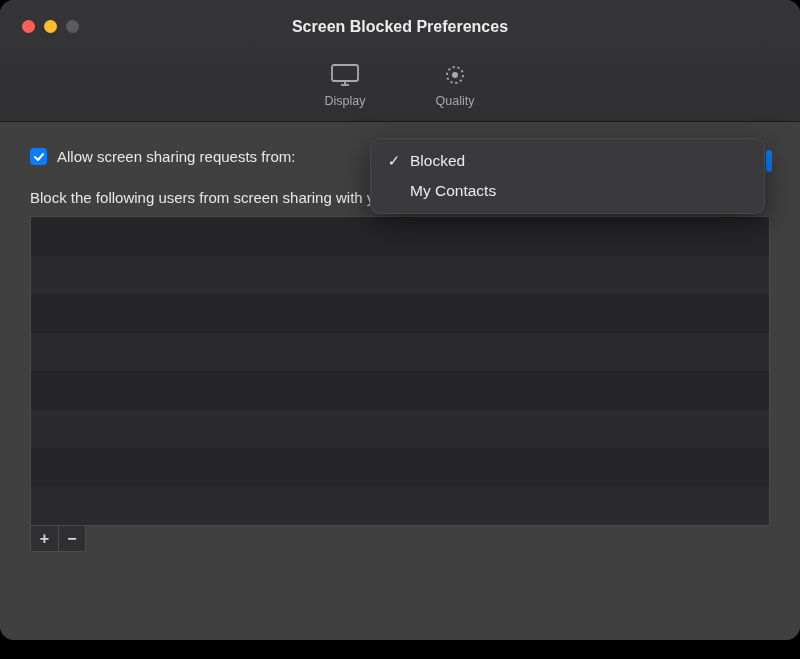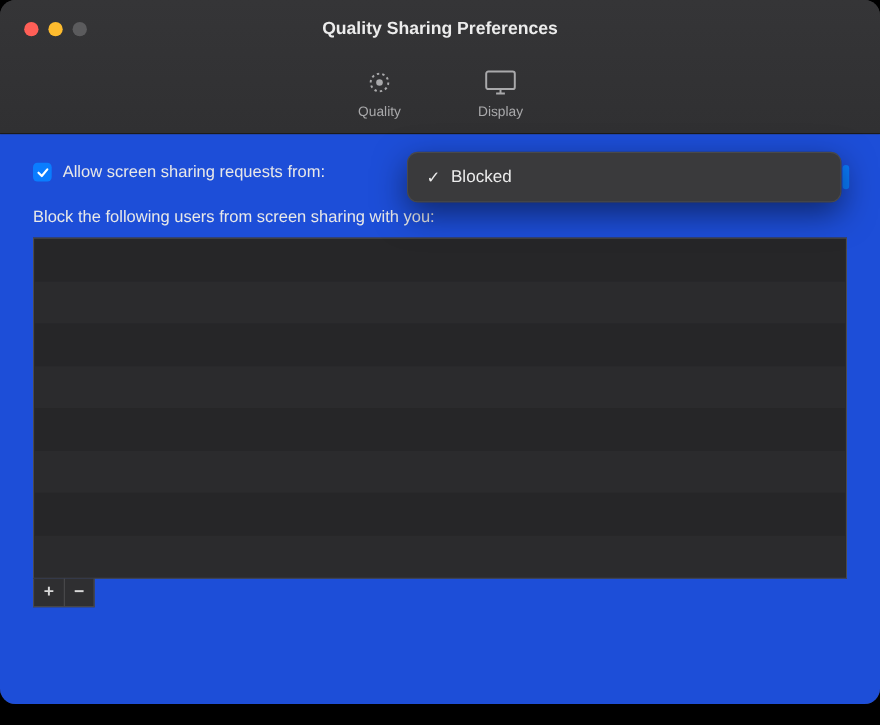--- a/index.html
+++ b/index.html
@@ -10,21 +10,21 @@
   .tl { width: 13px; height: 13px; border-radius: 50%; }
   .tl.close { background: #ff5f57; }
   .tl.min   { background: #febc2e; }
   .tl.max   { background: #5b5b5d; }
   .title { position: absolute; top: 18px; left: 0; right: 0; text-align: center; font-weight: 600; font-size: 16px; color: #ececec; }
   .toolbar { position: absolute; top: 54px; left: 0; right: 0; display: flex; justify-content: center; gap: 0; }
   .tab { display: flex; flex-direction: column; align-items: center; justify-content: flex-start; width: 110px; padding: 6px 0 8px 0; border-radius: 8px; font-size: 12.5px; color: #a9a9ab; cursor: default; }
   .tab .icon-wrap { height: 30px; display: flex; align-items: center; justify-content: center; margin-bottom: 4px; }
   .tab.active { background: rgba(255,255,255,0.07); color: #2f9dff; }
   .tab.active svg { stroke: #2f9dff; fill: #2f9dff; }
-  .content { position: absolute; top: 122px; left: 0; right: 0; bottom: 0; background: #1d4ed8; padding: 26px 30px 40px 30px; }
+  .content { position: absolute; top: 122px; left: 0; right: 0; bottom: 0; background: #404040; padding: 26px 30px 40px 30px; }
   .row-allow { display: flex; align-items: center; gap: 10px; font-size: 15px; margin-bottom: 24px; }
   .checkbox { width: 17px; height: 17px; border-radius: 4px; background: #0a7dff; display: flex; align-items: center; justify-content: center; flex: none; }
   .checkbox svg { width: 12px; height: 12px; }
   .select-edge { position: absolute; top: 150px; right: 28px; width: 6px; height: 22px; background: #0a7dff; border-radius: 3px; }
   .label-block { font-size: 15px; color: #e8e8e8; margin-bottom: 10px; }
   .block-table { width: 100%; height: 310px; border: 1px solid #4b4b4d; background: #262628; }
   .block-table .row { height: 38.5px; }
   .block-table .row:nth-child(even) { background: #2b2b2d; }
   .table-controls { display: flex; border: 1px solid #4b4b4d; border-top: none; width: fit-content; height: 26px; background: #2f2f31; }
   .tc-btn { width: 27px; display: flex; align-items: center; justify-content: center; font-size: 16px; font-weight: 600; color: #d8d8d8; line-height: 1; }
@@ -38,41 +38,41 @@
 <body>
 
 <div class="window">
 
   <div class="titlebar">
     <div class="traffic-lights">
       <div class="tl close"></div>
       <div class="tl min"></div>
       <div class="tl max"></div>
     </div>
-    <div class="title">Quality Sharing Preferences</div>
+    <div class="title">Screen Blocked Preferences</div>
 
     <div class="toolbar">
-      <div class="tab">
-        <div class="icon-wrap">
-          <svg width="28" height="28" viewBox="0 0 28 28" fill="none" stroke="#a9a9ab" stroke-width="1.8">
-            <circle cx="14" cy="14" r="8" stroke-dasharray="2.2 2.8"></circle>
-            <circle cx="14" cy="14" r="3" fill="#a9a9ab" stroke="none"></circle>
-          </svg>
-        </div>
-        <span>Quality</span>
-      </div>
       <div class="tab">
         <div class="icon-wrap">
           <svg width="30" height="24" viewBox="0 0 30 24" fill="none" stroke="#a9a9ab" stroke-width="1.8">
             <rect x="2" y="2" width="26" height="16" rx="2"></rect>
             <line x1="11" y1="22" x2="19" y2="22"></line>
             <line x1="15" y1="18" x2="15" y2="22"></line>
           </svg>
         </div>
         <span>Display</span>
+      </div>
+      <div class="tab">
+        <div class="icon-wrap">
+          <svg width="28" height="28" viewBox="0 0 28 28" fill="none" stroke="#a9a9ab" stroke-width="1.8">
+            <circle cx="14" cy="14" r="8" stroke-dasharray="2.2 2.8"></circle>
+            <circle cx="14" cy="14" r="3" fill="#a9a9ab" stroke="none"></circle>
+          </svg>
+        </div>
+        <span>Quality</span>
       </div>
     </div>
   </div>
 
   <div class="content">
     <div class="row-allow">
       <div class="checkbox">
         <svg viewBox="0 0 12 12">
             <path d="M2 6 L5 9 L10 3" stroke="#fff" stroke-width="2" fill="none" stroke-linecap="round" stroke-linejoin="round"></path>
           </svg>
@@ -98,15 +98,19 @@
     </div>
   </div>
 
   <div class="select-edge"></div>
 
   <div class="popover">
     <div class="pop-item">
       <span class="check">✓</span>
       <span>Blocked</span>
     </div>
+    <div class="pop-item">
+      <span class="check"></span>
+      <span>My Contacts</span>
+    </div>
   </div>
 
 </div>
 
 </body></html>

